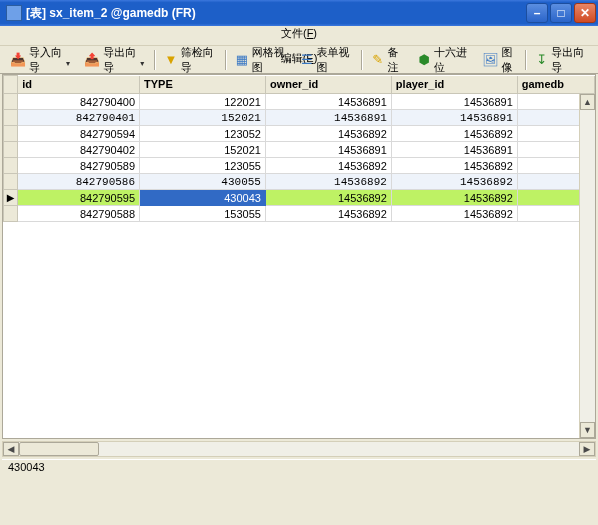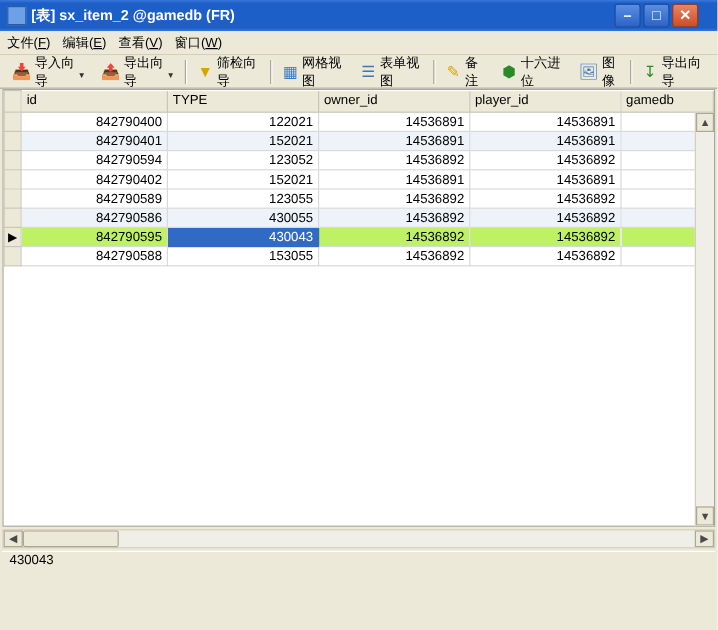--- a/index.html
+++ b/index.html
@@ -1,38 +1,38 @@
 <!DOCTYPE html>
 <html><head>
 <meta charset="utf-8">
 <style>
 * { margin: 0; padding: 0; box-sizing: border-box; font-family: Tahoma, Arial, sans-serif; font-size: 11px; }
 body { background: #ece9d8; width: 598px; height: 525px; overflow: hidden; }
-.titlebar { background: linear-gradient(to bottom, #3b77dd, #1d5fc8 10%, #1d5fc8 90%, #3b77dd); height: 26px; display: flex; align-items: center; padding: 0 16px 0 6px; color: #fff; }
+.titlebar { background: linear-gradient(to bottom, #3b77dd, #1d5fc8 10%, #1d5fc8 90%, #3b77dd); height: 26px; display: flex; align-items: center; padding: 0 2px 0 6px; color: #fff; }
 .titlebar .icon { width: 16px; height: 16px; background: #6ea0e8; margin-right: 4px; border: 1px solid #2b5c9f; }
 .titlebar .title { flex: 1; font-weight: bold; font-size: 12px; }
 .winbtns { display: flex; gap: 2px; }
 .winbtn { width: 22px; height: 20px; border-radius: 3px; display: flex; align-items: center; justify-content: center; color: #fff; font-weight: bold; font-size: 12px; }
 .winbtn.min, .winbtn.max { background: linear-gradient(#5b8ee0, #2a64c9); border: 1px solid #1c4e9e; }
 .winbtn.close { background: linear-gradient(#e88666, #d04b24); border: 1px solid #a23716; }
-.menubar { background: #ece9d8; height: 20px; display: flex; align-items: center; padding: 0 6px; gap: 10px; border-bottom: 1px solid #d4cfb9; }
+.menubar { background: #ece9d8; height: 20px; display: flex; align-items: center; padding: 0 6px; gap: 10px; border-bottom: 1px solid #d4cfb9; flex-direction: column; }
 .menuitem { cursor: default; }
 .menuitem u { text-decoration: underline; }
 .toolbar { background: #ece9d8; height: 28px; display: flex; align-items: center; padding: 0 4px; border-bottom: 1px solid #aca899; }
 .tbtn { display: flex; align-items: center; gap: 3px; padding: 2px 6px; cursor: default; }
 .tbtn .ico { width: 16px; height: 16px; display: inline-flex; align-items: center; justify-content: center; font-size: 13px; }
 .sep { width: 2px; height: 20px; border-left: 1px solid #aca899; border-right: 1px solid #fff; margin: 0 2px; }
 .dd { width: 8px; height: 8px; }
 .dd::after { content: "▾"; font-size: 8px; color: #333; }
 .gridwrap { position: absolute; top: 74px; left: 0; right: 0; bottom: 86px; background: #fff; border: 1px solid #aca899; margin: 0 2px; overflow: hidden; }
 .grid { width: 100%; border-collapse: collapse; table-layout: fixed; }
-.grid th { background: #ece9d8; border: 1px solid #c9c6b7; border-top: none; height: 18px; text-align: left; padding: 0 4px; font-weight: normal; color: #000; overflow: hidden; }
+.grid th { background: #ece9d8; border: 1px solid #c9c6b7; border-top: none; height: 18px; text-align: left; padding: 0 4px; font-weight: bold; color: #000; overflow: hidden; }
 .grid td { border: 1px solid #d9d9d9; height: 16px; padding: 0 4px; text-align: right; color: #000; white-space: nowrap; overflow: hidden; }
 .grid .rowhead { width: 14px; background: #ece9d8; border: 1px solid #c9c6b7; }
-.grid tr.zebra td:not(.rowhead) { background: #eef3fa; }
+.grid tr.zebra td:not(.rowhead) { background: #eef3fa; font-family: Liberation Mono, monospace; }
 .grid tr.sel td:not(.rowhead) { background: #bef264; }
 .grid td.selcell { background: #316ac5 !important; color: #fff; border-color: #316ac5; }
 .grid .indicator { font-size: 10px; color: #000; text-align: center; padding: 0; }
 .vscroll { position: absolute; right: 0; top: 19px; bottom: 0; width: 16px; background: #f0efe7; border-left: 1px solid #d4cfb9; }
 .vscroll .arrow { height: 16px; background: #ece9d8; border: 1px solid #aca899; display: flex; align-items: center; justify-content: center; font-size: 9px; color: #4a4a4a; }
 .hscrollbar { position: absolute; left: 2px; right: 2px; bottom: 68px; height: 16px; background: #f0efe7; display: flex; border: 1px solid #d4cfb9; }
 .hscrollbar .arrow { width: 16px; background: #ece9d8; border: 1px solid #aca899; display: flex; align-items: center; justify-content: center; font-size: 9px; color: #4a4a4a; }
 .hscrollbar .track { flex: 1; position: relative; }
 .hscrollbar .thumb { position: absolute; left: 0; top: 0; bottom: 0; width: 80px; background: #ece9d8; border: 1px solid #aca899; border-radius: 2px; }
 .status { position: absolute; left: 2px; right: 2px; bottom: 50px; height: 16px; background: #ece9d8; padding: 1px 6px; border-top: 1px solid #fff; }

